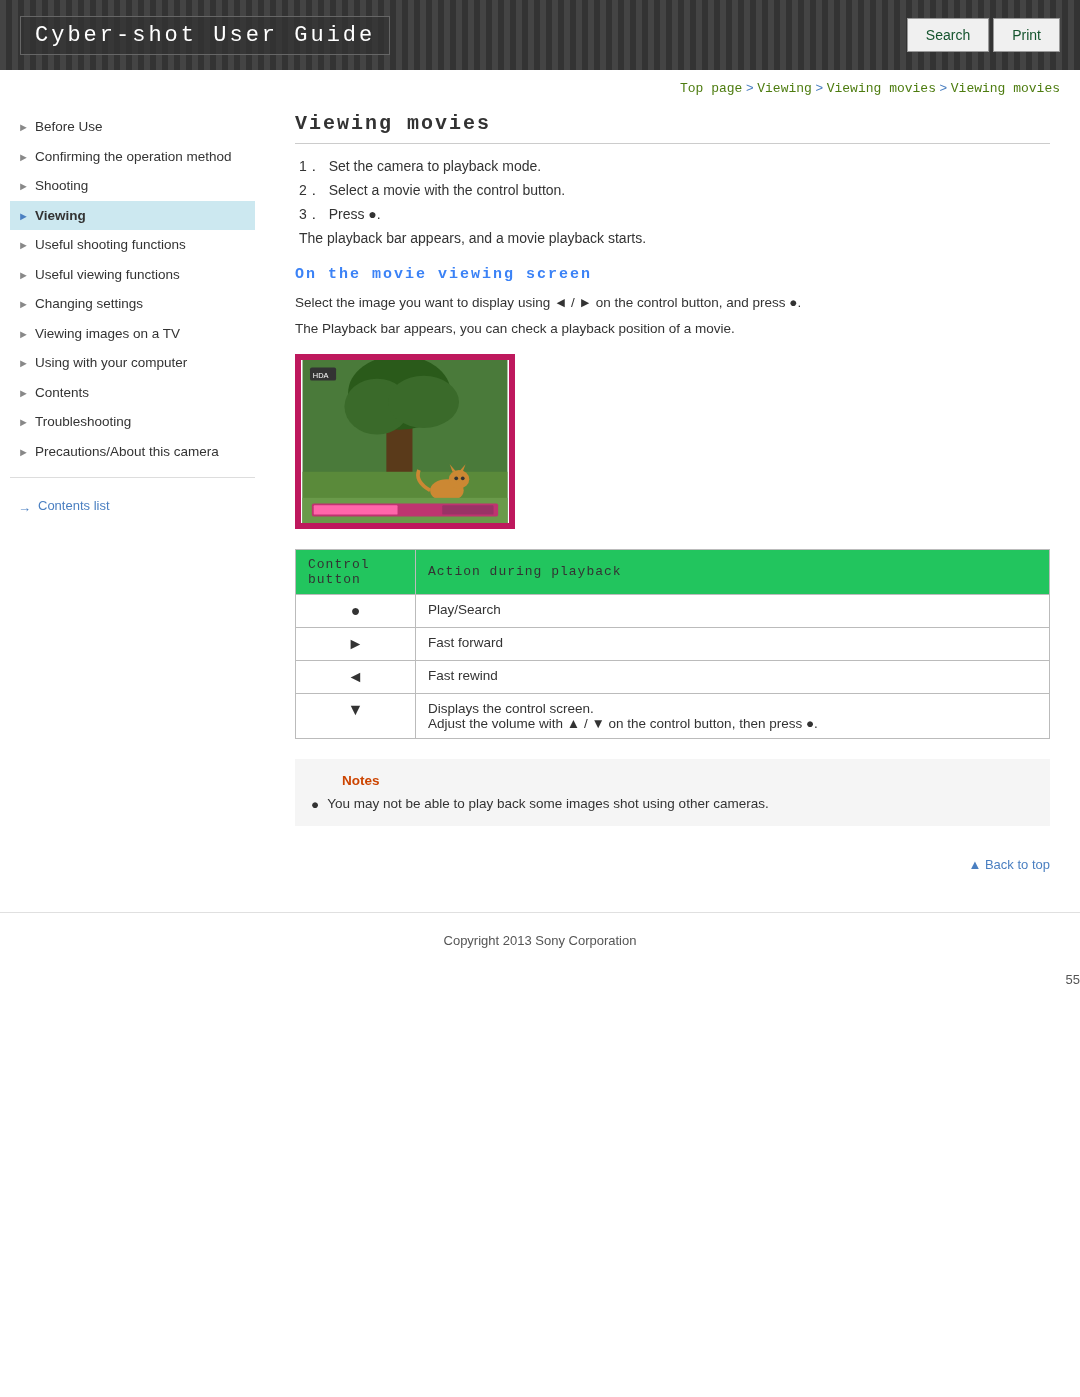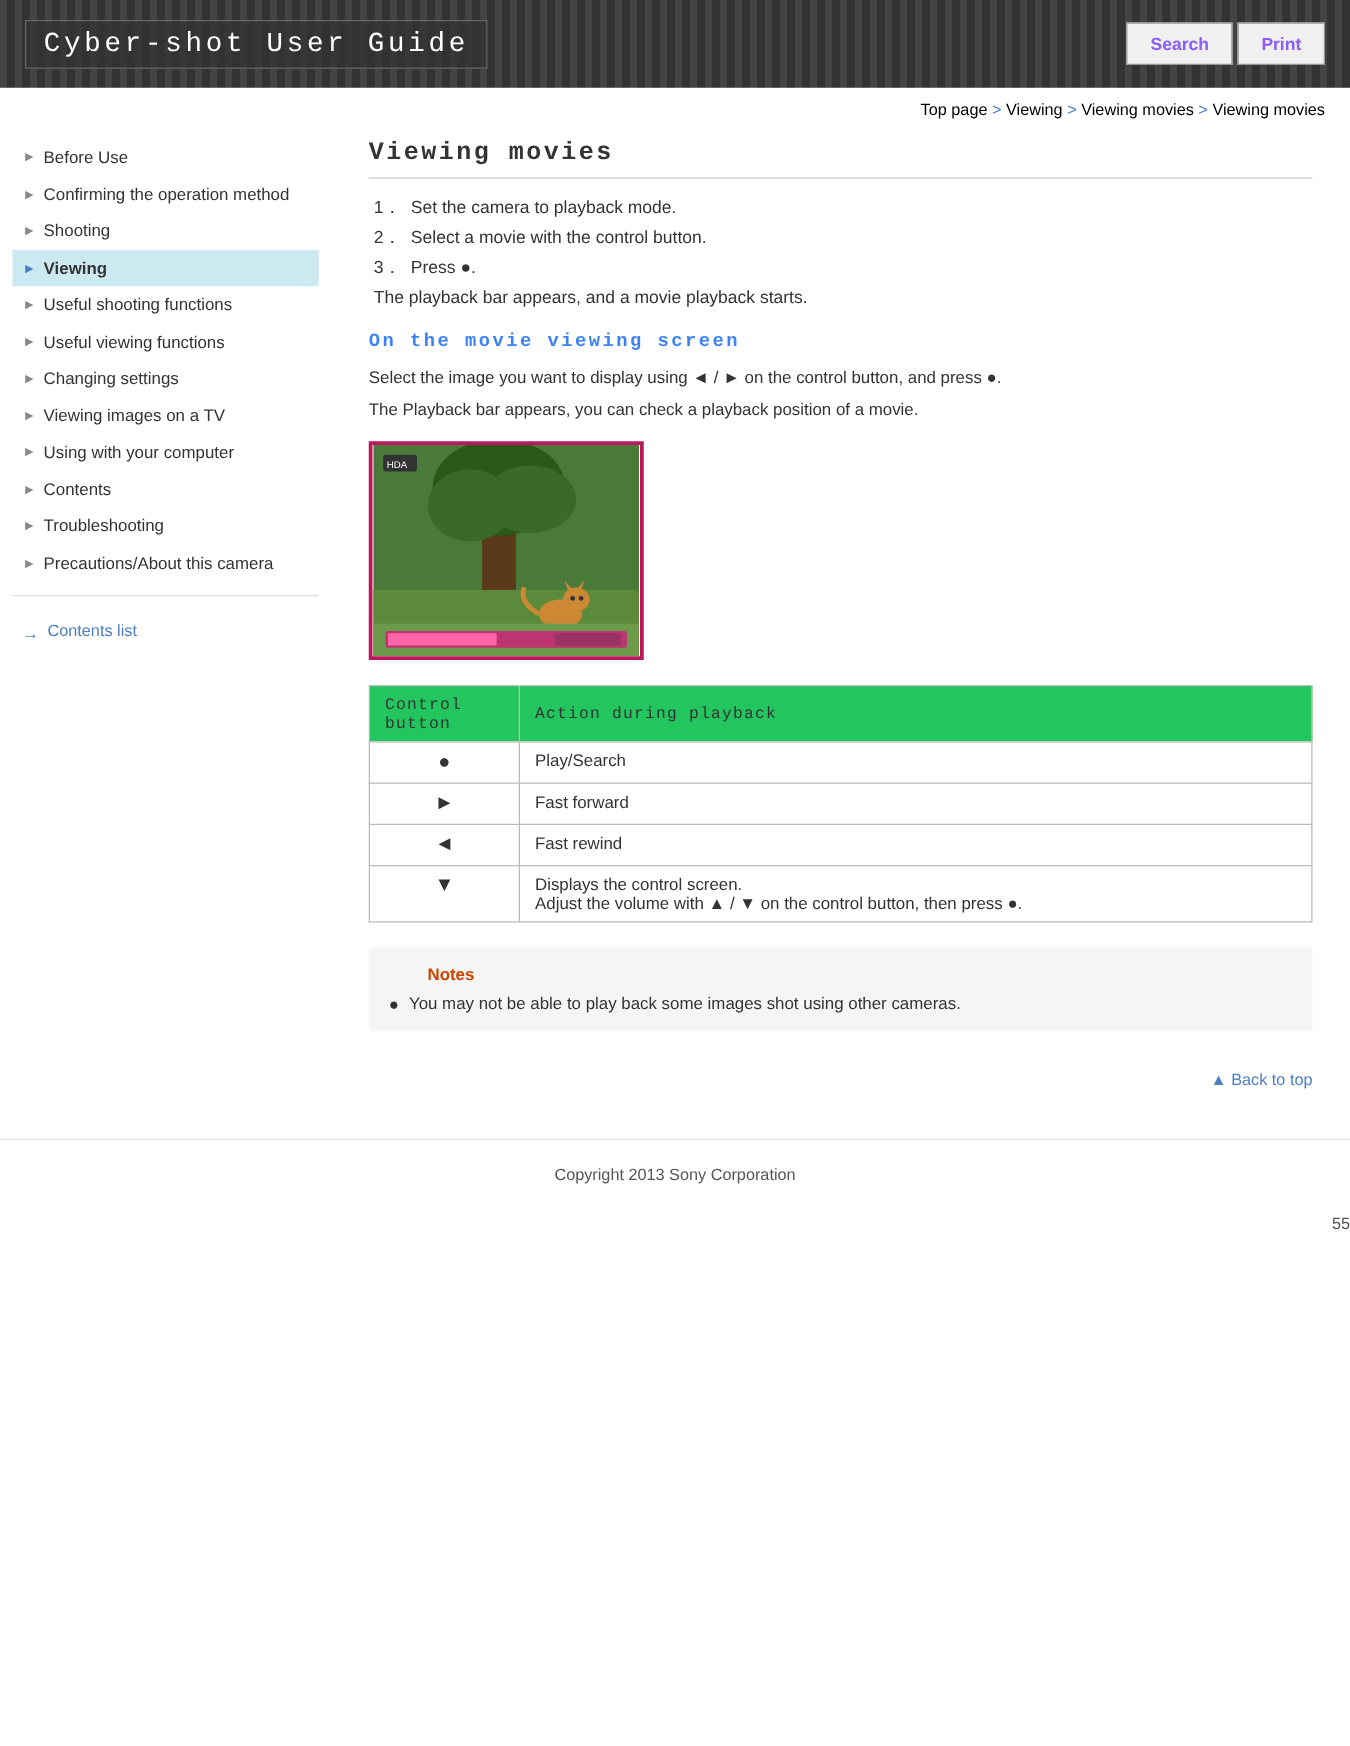--- a/index.html
+++ b/index.html
@@ -40,33 +40,32 @@
     .header-buttons {
       display: flex;
       gap: 4px;
     }
     .header-btn {
       background: #f0f0f0;
       border: 1px solid #999;
       padding: 8px 18px;
       font-size: 14px;
       cursor: pointer;
-      color: #8b5cf6;
-      font-weight: bold;
+      color: #14532d;
     }
 
     
     .breadcrumb {
       text-align: right;
       padding: 10px 20px 6px 20px;
       font-size: 13px;
       color: #4a7fc1;
       border-bottom: none;
     }
-    .breadcrumb a { color: #000000; text-decoration: none; }
+    .breadcrumb a { color: #4d7c0f; text-decoration: none; font-family: Liberation Mono, monospace; }
 
     
     .main-layout {
       display: flex;
       padding: 10px 0;
     }
 
     
     .sidebar {
       width: 265px;
@@ -171,21 +170,21 @@
       line-height: 1.5;
     }
 
     
     .movie-image {
       width: 220px;
       height: 175px;
       margin: 14px 16px 20px 0;
       position: relative;
       overflow: hidden;
-      border: 3px solid #be185d;
+      border: 6px solid #be185d;
     }
 
     
     .movie-image svg {
       width: 100%;
       height: 100%;
     }
 
     
     .control-table {

